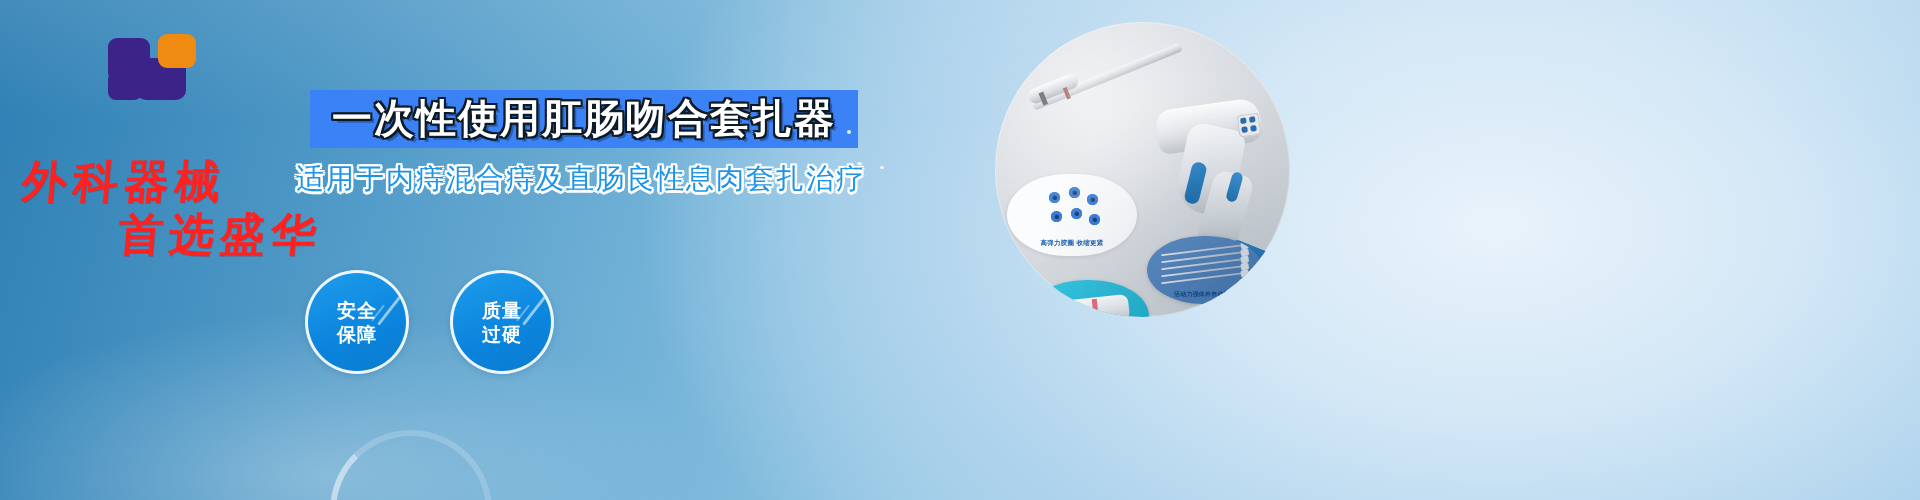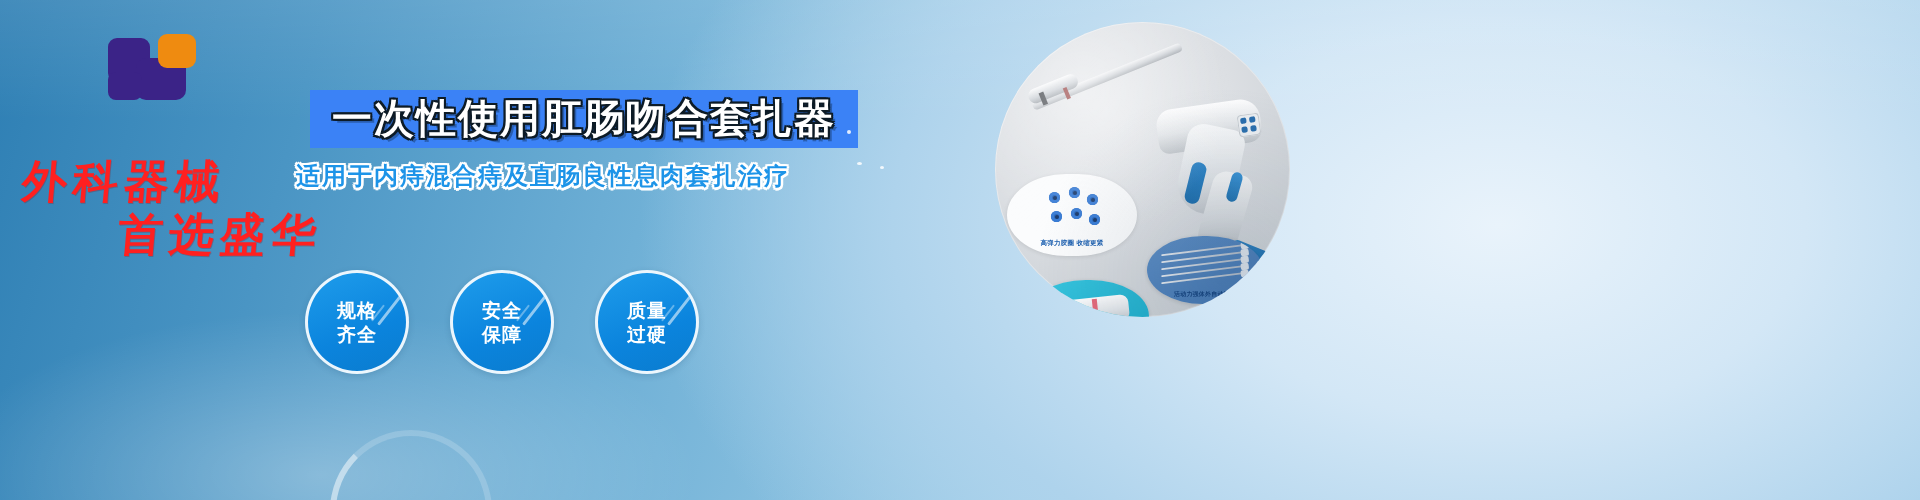--- a/index.html
+++ b/index.html
@@ -61,21 +61,21 @@
     position:absolute; color:#ff2020; font-weight:700;
     font-family:"DejaVu Serif", serif;
     text-shadow:1px 1px 0 rgba(150,0,0,.25);
   }
   .calli-1 { left:22px; top:152px; font-size:45px; letter-spacing:6px; transform:skewX(-5deg); }
   .calli-2 { left:118px; top:205px; font-size:45px; letter-spacing:6px; transform:skewX(-5deg); }
 
   
   .subtitle {
     position:absolute; left:296px; top:160px;
-    font-size:24px; font-weight:700; color:#1d94e8; letter-spacing:2px;
+    font-size:28px; font-weight:400; color:#1d94e8; letter-spacing:2px;
     font-family:"DejaVu Sans", sans-serif; white-space:nowrap;
     text-shadow:
       -2px -2px 0 #ffffff, 2px -2px 0 #ffffff, -2px 2px 0 #ffffff, 2px 2px 0 #ffffff,
       0 -2.5px 0 #ffffff, 0 2.5px 0 #ffffff, -2.5px 0 0 #ffffff, 2.5px 0 0 #ffffff;
   }
 
   
   .circles { position:absolute; left:305px; top:270px; display:flex; gap:41px; }
   .circle {
     position:relative; width:98px; height:98px; border-radius:50%;
@@ -263,26 +263,20 @@
   <div class="title-spark sp2"></div>
   <div class="title-spark sp3"></div>
 </div>
 
 <div class="calli calli-1">外科器械</div>
 <div class="calli calli-2">首选盛华</div>
 
 <div class="subtitle">适用于内痔混合痔及直肠良性息肉套扎治疗</div>
 
 <div class="circles">
-  <div class="circle">
-    <div class="shine"></div>
-    <div class="shine2"></div>
-    <span>规格</span>
-    <span>齐全</span>
-  </div>
   <div class="circle">
     <div class="shine"></div>
     <div class="shine2"></div>
     <span>安全</span>
     <span>保障</span>
   </div>
   <div class="circle">
     <div class="shine"></div>
     <div class="shine2"></div>
     <span>质量</span>

